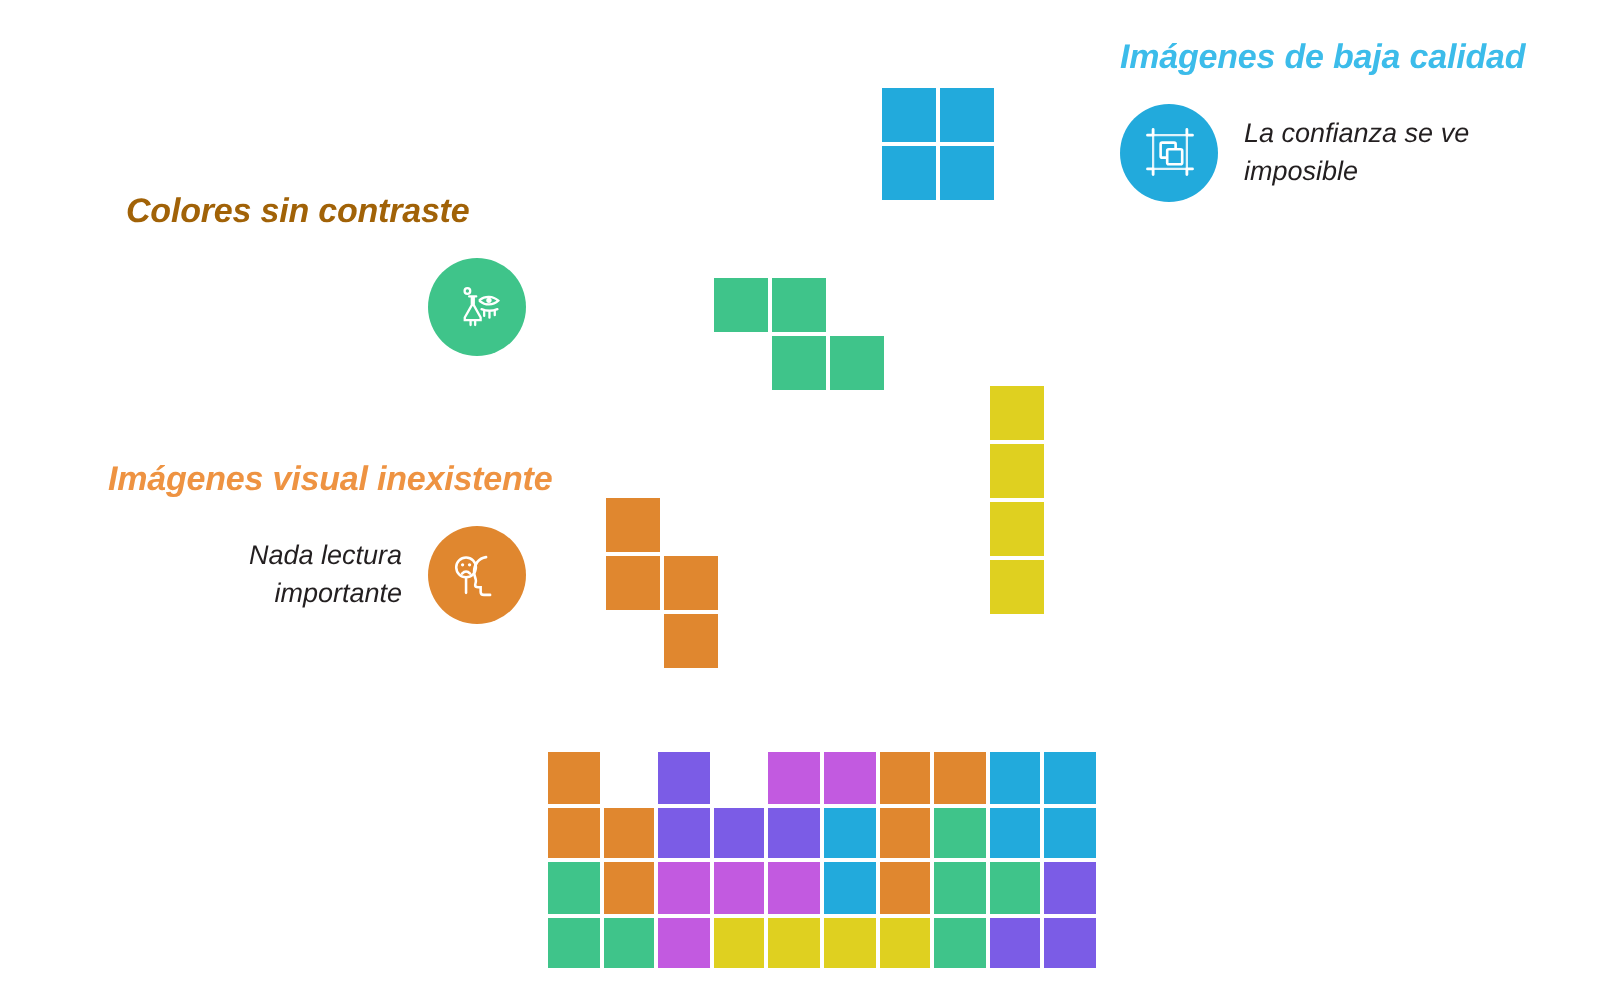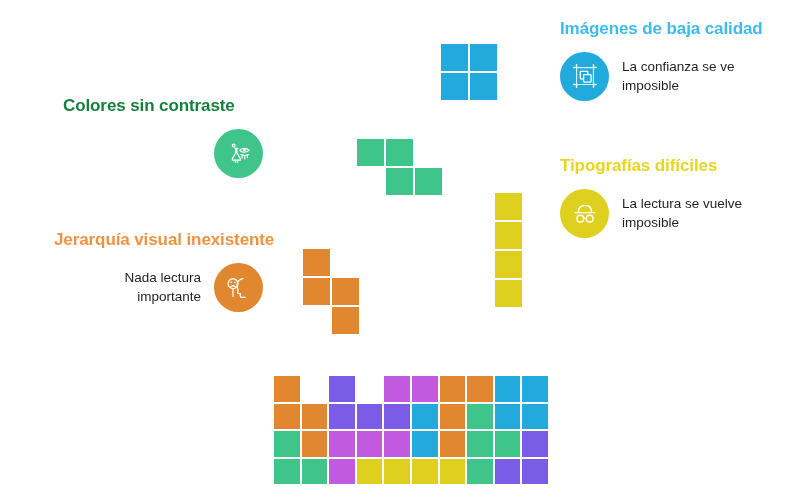--- a/index.html
+++ b/index.html
@@ -12,20 +12,21 @@
     background: #ffffff;
     font-family: "Liberation Sans", sans-serif;
     overflow: hidden;
     position: relative;
   }
   .stage {
     position: absolute;
     left: 0; top: 0;
     width: 800px;
     height: 500px;
+    font-style: italic;
   }
 
   
   .callout { position: absolute; }
   .callout-title {
     font-size: 17px;
     font-weight: bold;
     letter-spacing: -0.1px;
     white-space: nowrap;
     line-height: 1.1;
@@ -94,57 +95,41 @@
           <path d="M7 7 h18 v18 h-18 z" stroke-width="1.2" opacity="0.85"></path>
           <rect x="11" y="11" width="8" height="8" rx="0.8" stroke-width="1.4"></rect>
           <rect x="14.5" y="14.5" width="8" height="8" rx="0.8" stroke-width="1.4" fill="#22AADC"></rect>
         </svg>
       </div>
       <div class="callout-desc">La confianza se ve
 imposible</div>
     </div>
   </div>
 
-  <div class="callout" id="c-yellow">
-    <div class="callout-title" style="color: rgb(231, 213, 33);">Tipografías difíciles</div>
-    <div class="callout-body">
-      <div class="icon-circle" style="background:#DFD020">
-        <svg width="32" height="32" viewBox="0 0 34 34" fill="none" stroke="#ffffff" stroke-width="1.5" stroke-linecap="round">
-          <path d="M10 16 C10 11 12 9 17 9 C22 9 24 11 24 16"></path>
-          <path d="M6.5 16.6 h21"></path>
-          <circle cx="12" cy="23" r="3.6"></circle>
-          <circle cx="22" cy="23" r="3.6"></circle>
-          <path d="M15.6 22.6 h2.8"></path>
-        </svg>
-      </div>
-      <div class="callout-desc">La lectura se vuelve
-imposible</div>
-    </div>
-  </div>
 
   <div class="callout" id="c-green">
-    <div class="callout-title" style="color: #15803d;">Colores sin contraste</div>
+    <div class="callout-title" style="color: #a16207;">Colores sin contraste</div>
     <div class="callout-body rtl">
       <div class="icon-circle" style="background:#3FC48A">
         <svg width="30" height="30" viewBox="0 0 34 34" fill="none" stroke="#ffffff" stroke-width="1.3" stroke-linecap="round">
           <circle cx="11" cy="8.5" r="1.6"></circle>
           <path d="M18 13.5 C21 11.2 25.5 11.2 28.5 14 C25.5 16.8 21 16.8 18 14.2 Z"></path>
           <circle cx="23.2" cy="13.8" r="1.5" fill="#ffffff" stroke="none"></circle>
           <path d="M13.5 12 v4.5 L9.5 23.5 v1.5 h9 v-1.5 L14.6 16.5 V12 Z"></path>
           <path d="M12 11.6 h4"></path>
           <path d="M19 18.8 c3 1.2 6 1.2 9 0"></path>
           <path d="M20.5 20 v2.6 M23.5 20.6 v3 M26.5 19.8 v2.4"></path>
           <path d="M12.8 25.6 v2.2 M15.4 25.6 v2.2"></path>
         </svg>
       </div>
     </div>
   </div>
 
   <div class="callout" id="c-orange">
-    <div class="callout-title" style="color: rgb(238, 147, 66);">Jerarquía visual inexistente</div>
+    <div class="callout-title" style="color: rgb(238, 147, 66);">Imágenes visual inexistente</div>
     <div class="callout-body rtl">
       <div class="icon-circle" style="background:#E0872F">
         <svg width="31" height="31" viewBox="0 0 34 34" fill="none" stroke="#ffffff" stroke-width="1.4" stroke-linecap="round">
           <path d="M22 7.2 c-4.2 0.6 -6.6 4 -6.6 8 c0 2.4 1 3.6 1 5 c0 1 -0.4 1.6 -0.4 2.4 c0 0.8 0.8 1.1 1.6 1.1 h1.4 v2.6 c0 1 0.7 1.6 1.8 1.6 h3.4"></path>
           <circle cx="11" cy="12.8" r="5.4"></circle>
           <circle cx="9.1" cy="11.4" r="0.9" fill="#ffffff" stroke="none"></circle>
           <circle cx="12.9" cy="11.4" r="0.9" fill="#ffffff" stroke="none"></circle>
           <path d="M8.8 16.2 c1.4 -1.5 3 -1.5 4.4 0"></path>
           <path d="M11 18.4 v8.4"></path>
         </svg>

